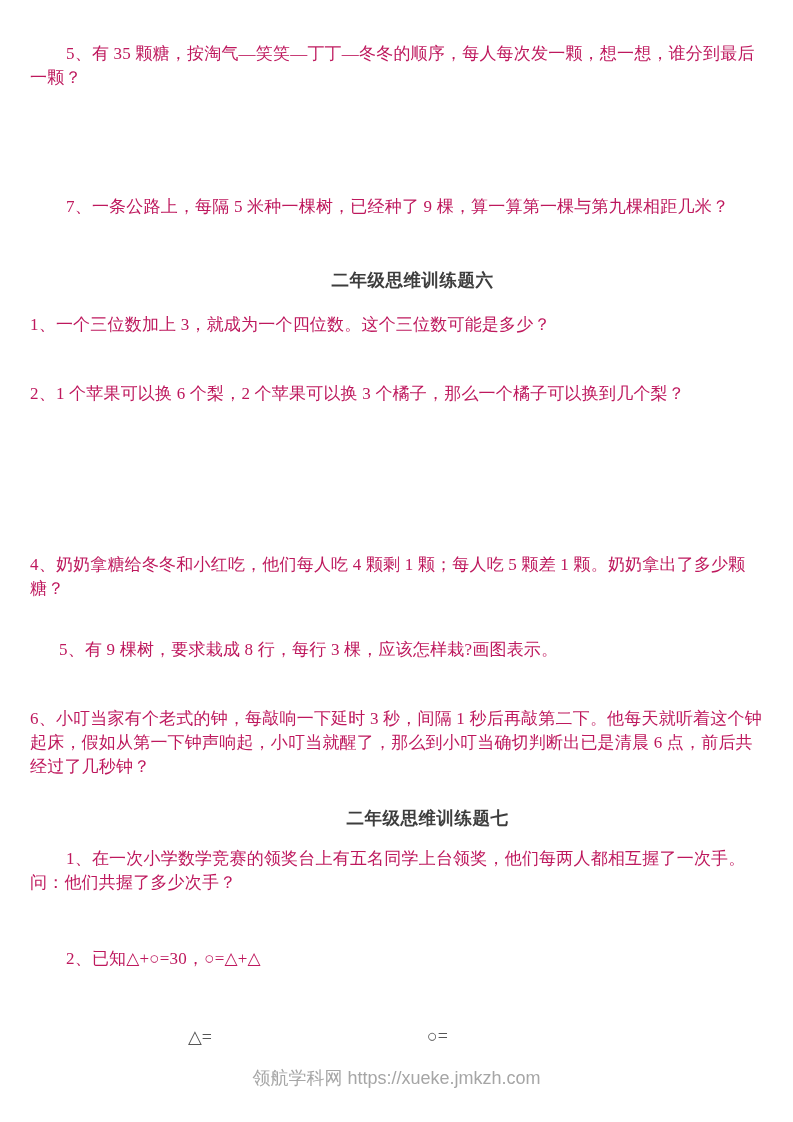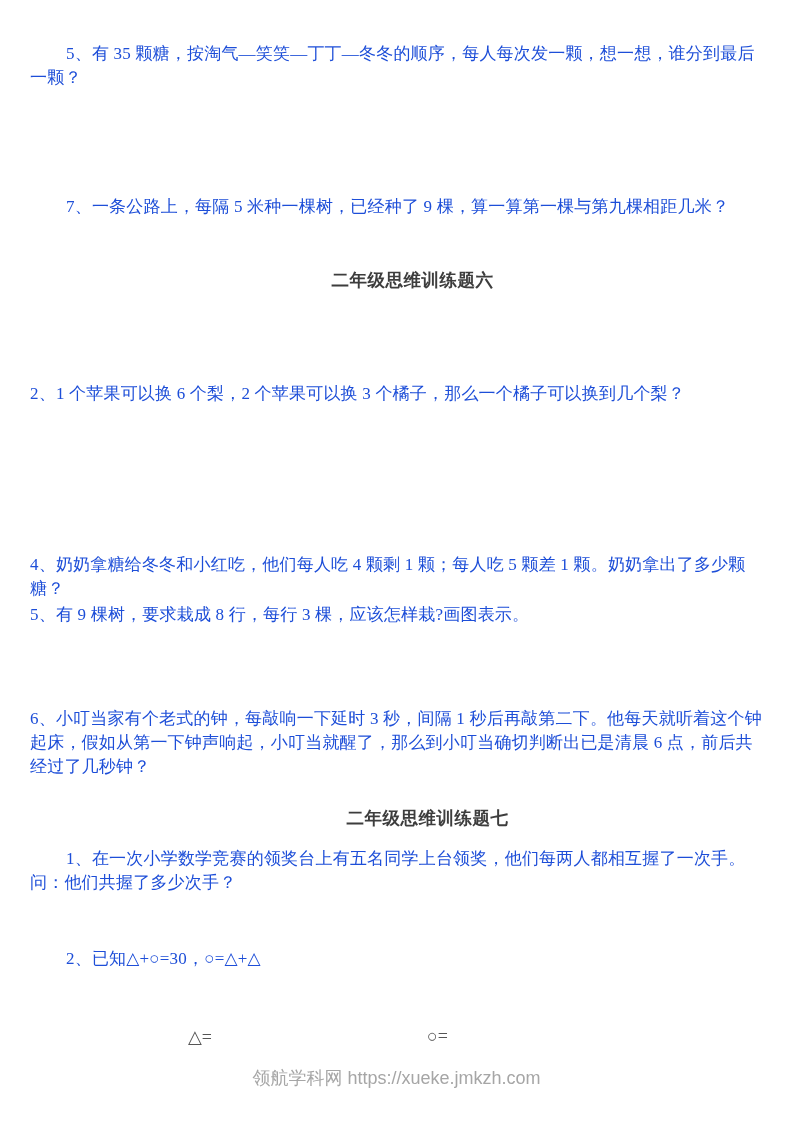--- a/index.html
+++ b/index.html
@@ -16,21 +16,21 @@
     font-family: "Liberation Serif", "DejaVu Serif", serif;
     color: #4b4b4b;
   }
   .problem {
     position: absolute;
     left: 30px;
     width: 735px;
     font-size: 17px;
     line-height: 24px;
     letter-spacing: 0.2px;
-    color: #1d4ed8;
+    color: #be185d;
   }
   .indent {
     text-indent: 36px;
   }
   .section-title {
     position: absolute;
     left: 0;
     width: 793px;
     text-align: center;
     font-size: 17.5px;
@@ -54,39 +54,40 @@
   }
   
   .y-p5      { top: 42px; }
   .y-p6      { top: 115px; }
   .y-p7      { top: 195px; }
   .y-title6  { top: 268px; padding-left: 16px; }
   .y-s6p1    { top: 313px; }
   .y-s6p2    { top: 382px; }
   .y-s6p3    { top: 473px; }
   .y-s6p4    { top: 553px; }
-  .y-s6p5    { top: 603px; }
+  .y-s6p5    { top: 638px; margin-left: 29px; }
   .y-s6p6    { top: 707px; }
   .y-title7  { top: 806px; margin-left: 31px; }
   .y-s7p1    { top: 847px; }
   .y-s7p2    { top: 947px; }
   .y-blanks  { top: 1026px; }
   .y-footer  { top: 1066px; }
   .x-triangle { left: 188px; }
   .x-circle   { left: 427px; }
 </style>
 </head>
 <body>
 
 <div class="page">
 
   <div class="problem indent y-p5">5、有 35 颗糖，按淘气—笑笑—丁丁—冬冬的顺序，每人每次发一颗，想一想，谁分到最后一颗？</div>
   <div class="problem indent y-p7">7、一条公路上，每隔 5 米种一棵树，已经种了 9 棵，算一算第一棵与第九棵相距几米？</div>
 
   <div class="section-title y-title6">二年级思维训练题六</div>
+  <div class="problem y-s6p1">1、一个三位数加上 3，就成为一个四位数。这个三位数可能是多少？</div>
   <div class="problem y-s6p2">2、1 个苹果可以换 6 个梨，2 个苹果可以换 3 个橘子，那么一个橘子可以换到几个梨？</div>
   <div class="problem y-s6p4">4、奶奶拿糖给冬冬和小红吃，他们每人吃 4 颗剩 1 颗；每人吃 5 颗差 1 颗。奶奶拿出了多少颗糖？</div>
   <div class="problem y-s6p5">5、有 9 棵树，要求栽成 8 行，每行 3 棵，应该怎样栽?画图表示。</div>
   <div class="problem y-s6p6">6、小叮当家有个老式的钟，每敲响一下延时 3 秒，间隔 1 秒后再敲第二下。他每天就听着这个钟起床，假如从第一下钟声响起，小叮当就醒了，那么到小叮当确切判断出已是清晨 6 点，前后共经过了几秒钟？</div>
 
   <div class="section-title y-title7">二年级思维训练题七</div>
   <div class="problem indent y-s7p1">1、在一次小学数学竞赛的领奖台上有五名同学上台领奖，他们每两人都相互握了一次手。问：他们共握了多少次手？</div>
   <div class="problem indent y-s7p2">2、已知△+○=30，○=△+△</div>
 
   <span class="answer-blank y-blanks x-triangle">△=</span>

